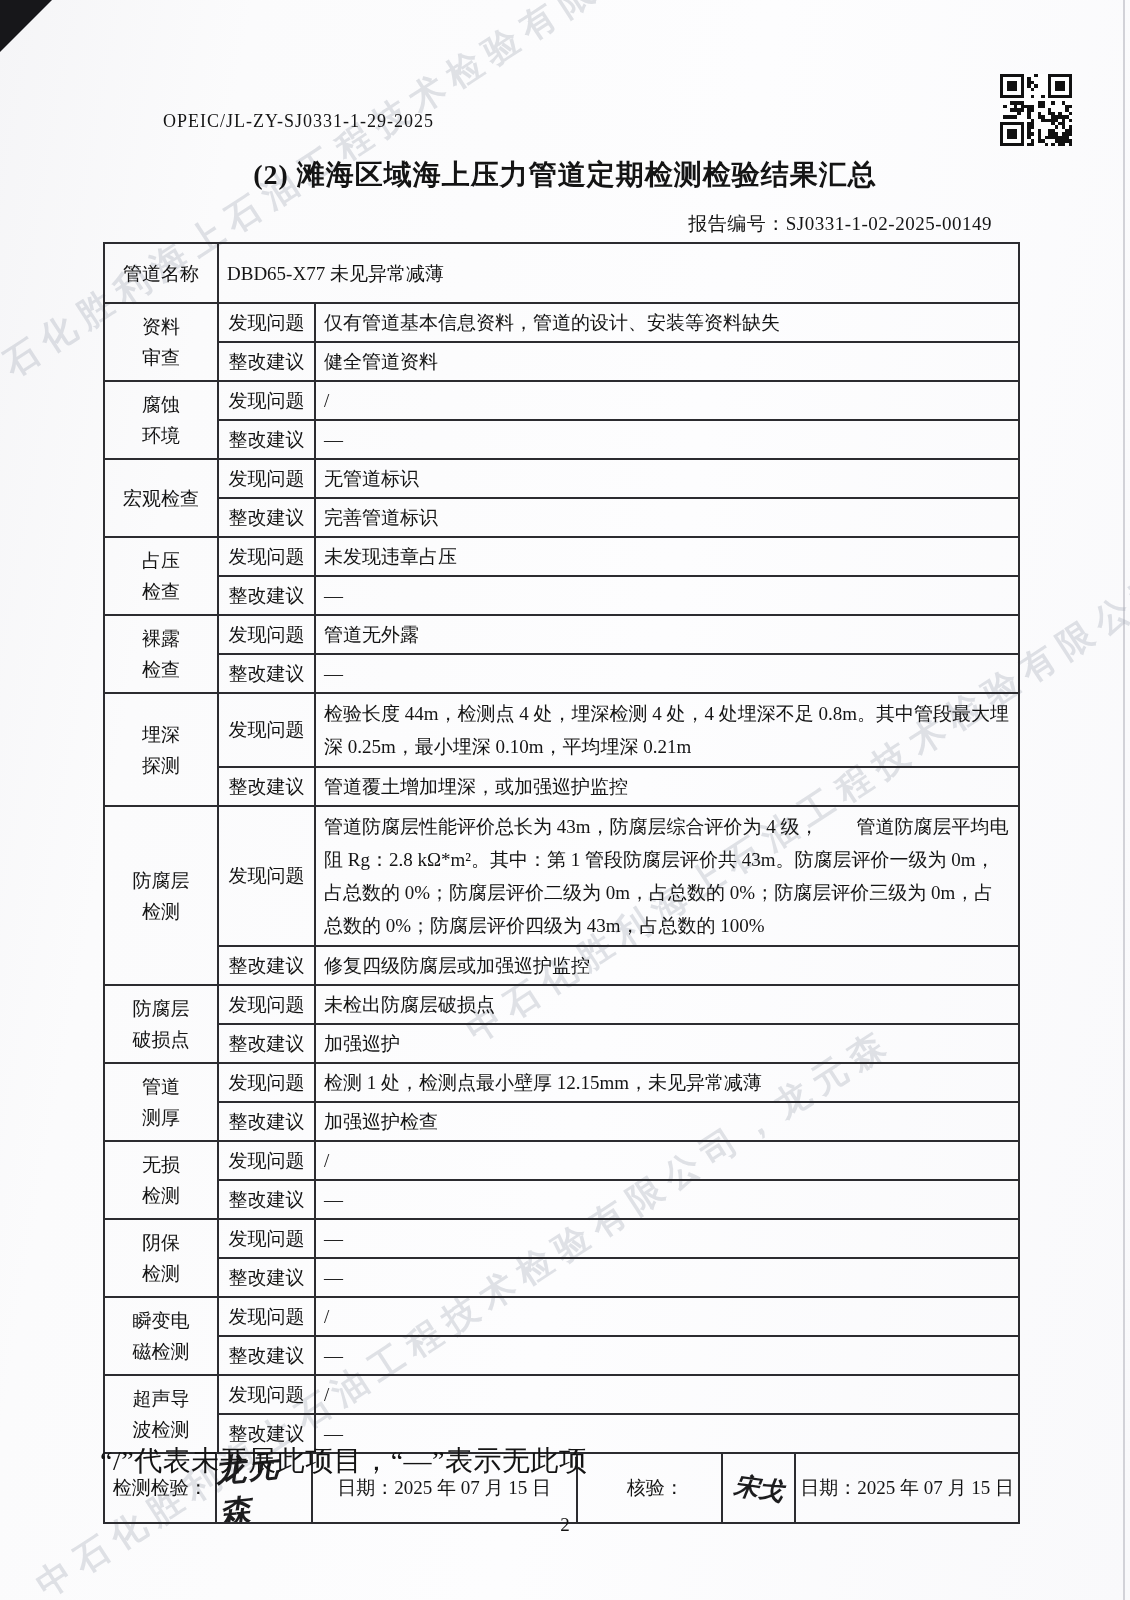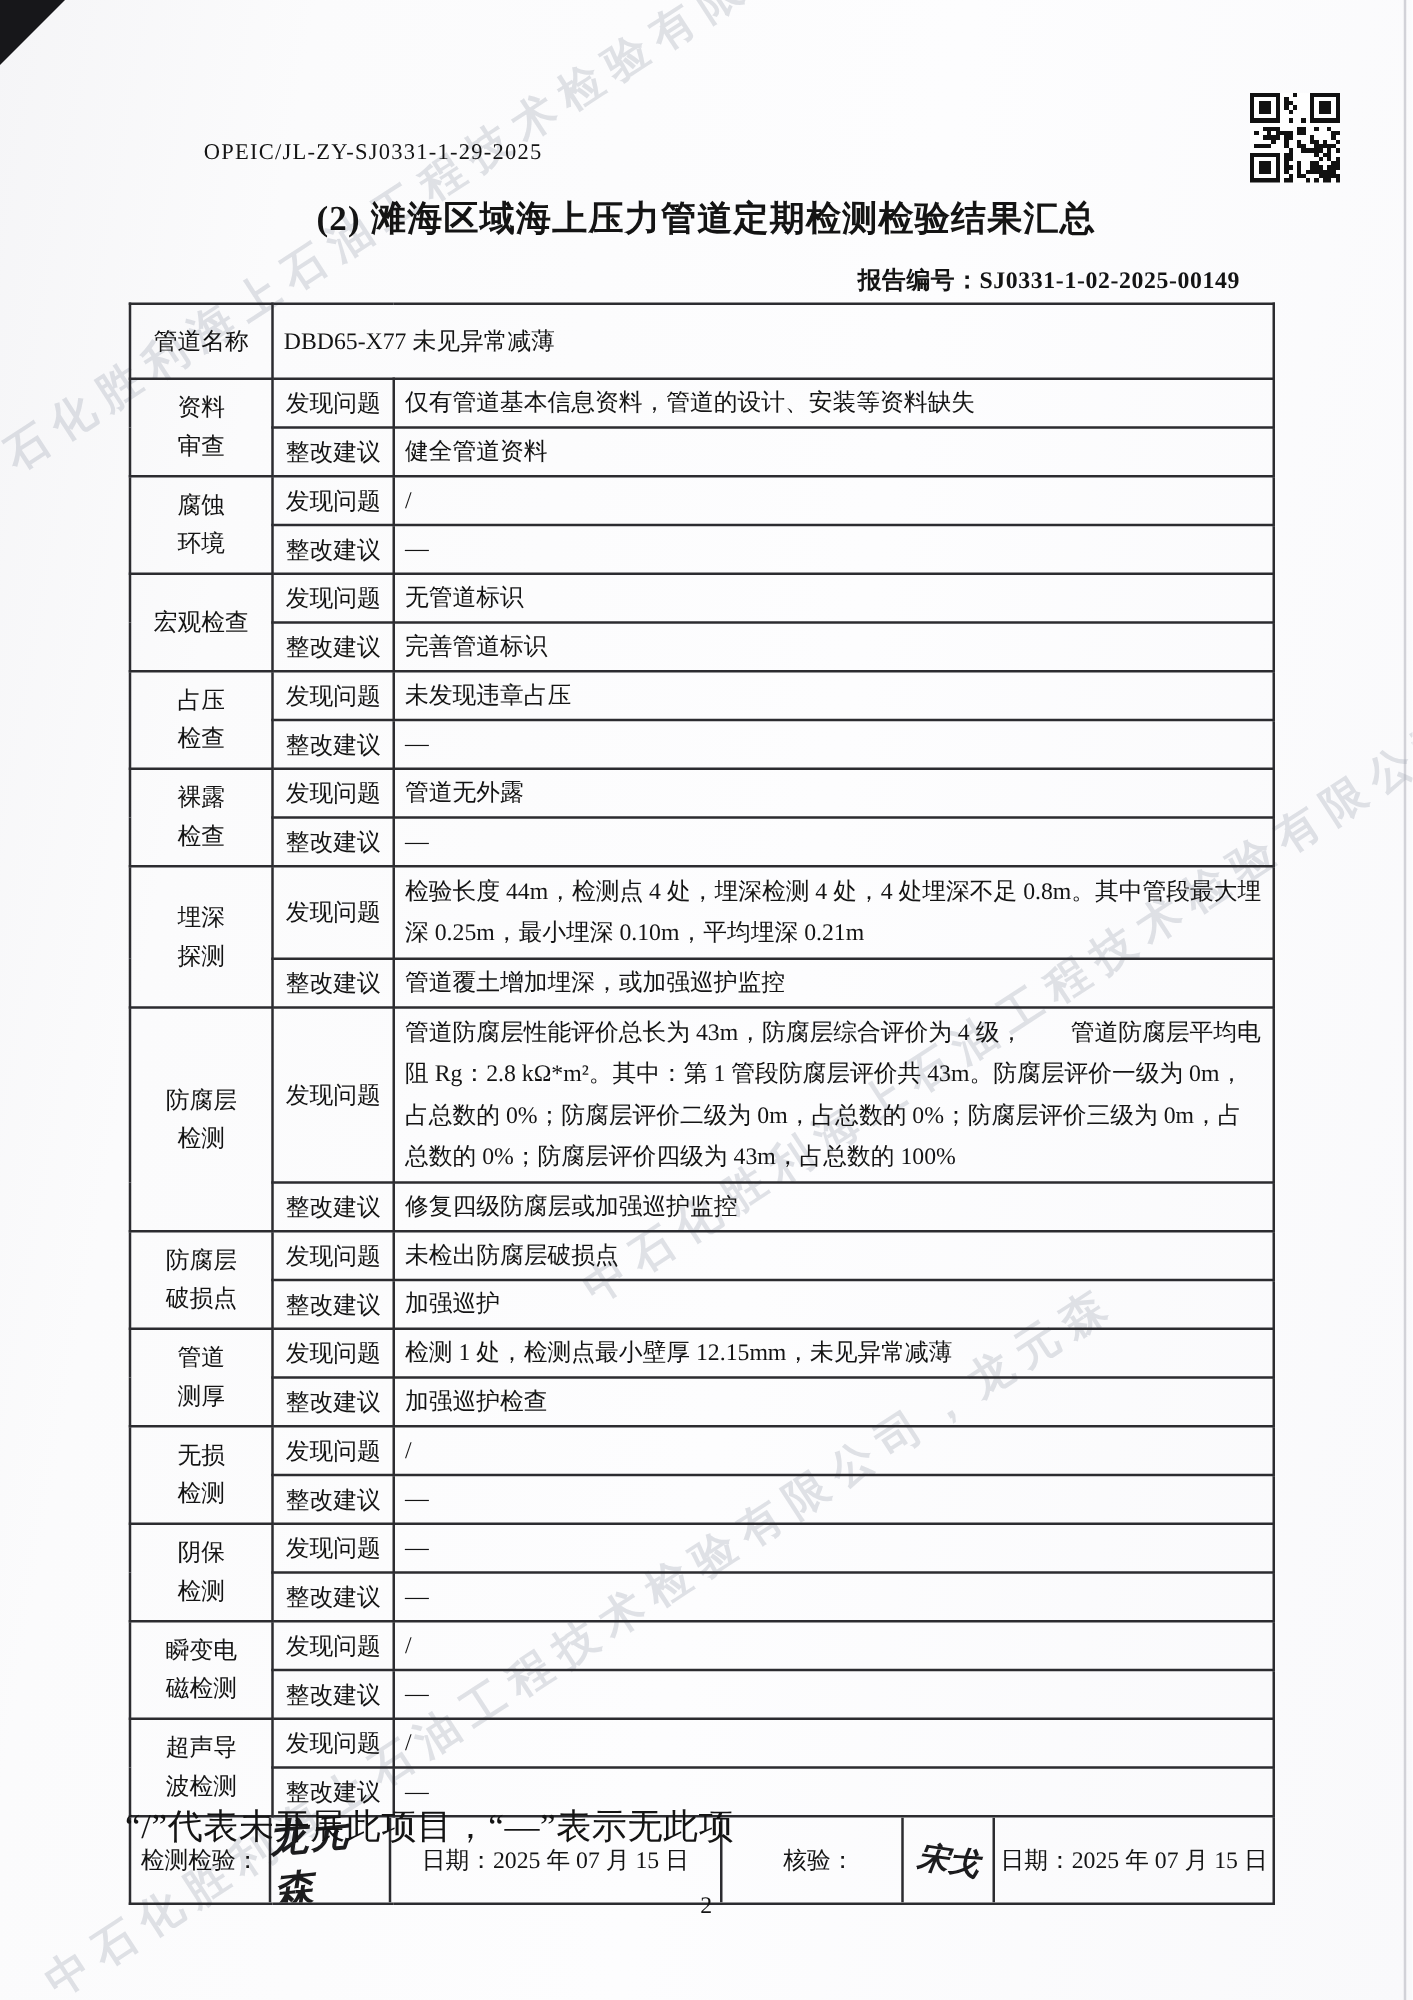--- a/index.html
+++ b/index.html
@@ -25,21 +25,21 @@
   .wm3{left:40px; top:1565px;}
   .header-code{
     position:absolute; left:163px; top:111px; font-size:18px; letter-spacing:1px;
   }
   .qr{position:absolute; left:1000px; top:74px; width:72px; height:72px;}
   .title{
     position:absolute; left:0; top:156px; width:100%; margin:0;
     text-align:center; font-size:28px; font-weight:700; letter-spacing:1px;
   }
   .report-no{
-    position:absolute; top:211px; right:138px; font-size:19px; font-weight:700; letter-spacing:.5px;
+    position:absolute; top:211px; right:138px; font-size:19px; font-weight:400; letter-spacing:.5px;
   }
   table.main{
     position:absolute; left:103px; top:242px; width:915px;
     border-collapse:collapse; table-layout:fixed;
   }
   table.main td{
     border:2px solid #2c2c30; font-size:19px; vertical-align:middle;
     overflow:hidden; background:transparent;
   }
   td.cat{text-align:center; line-height:31px; padding:2px 2px;}

